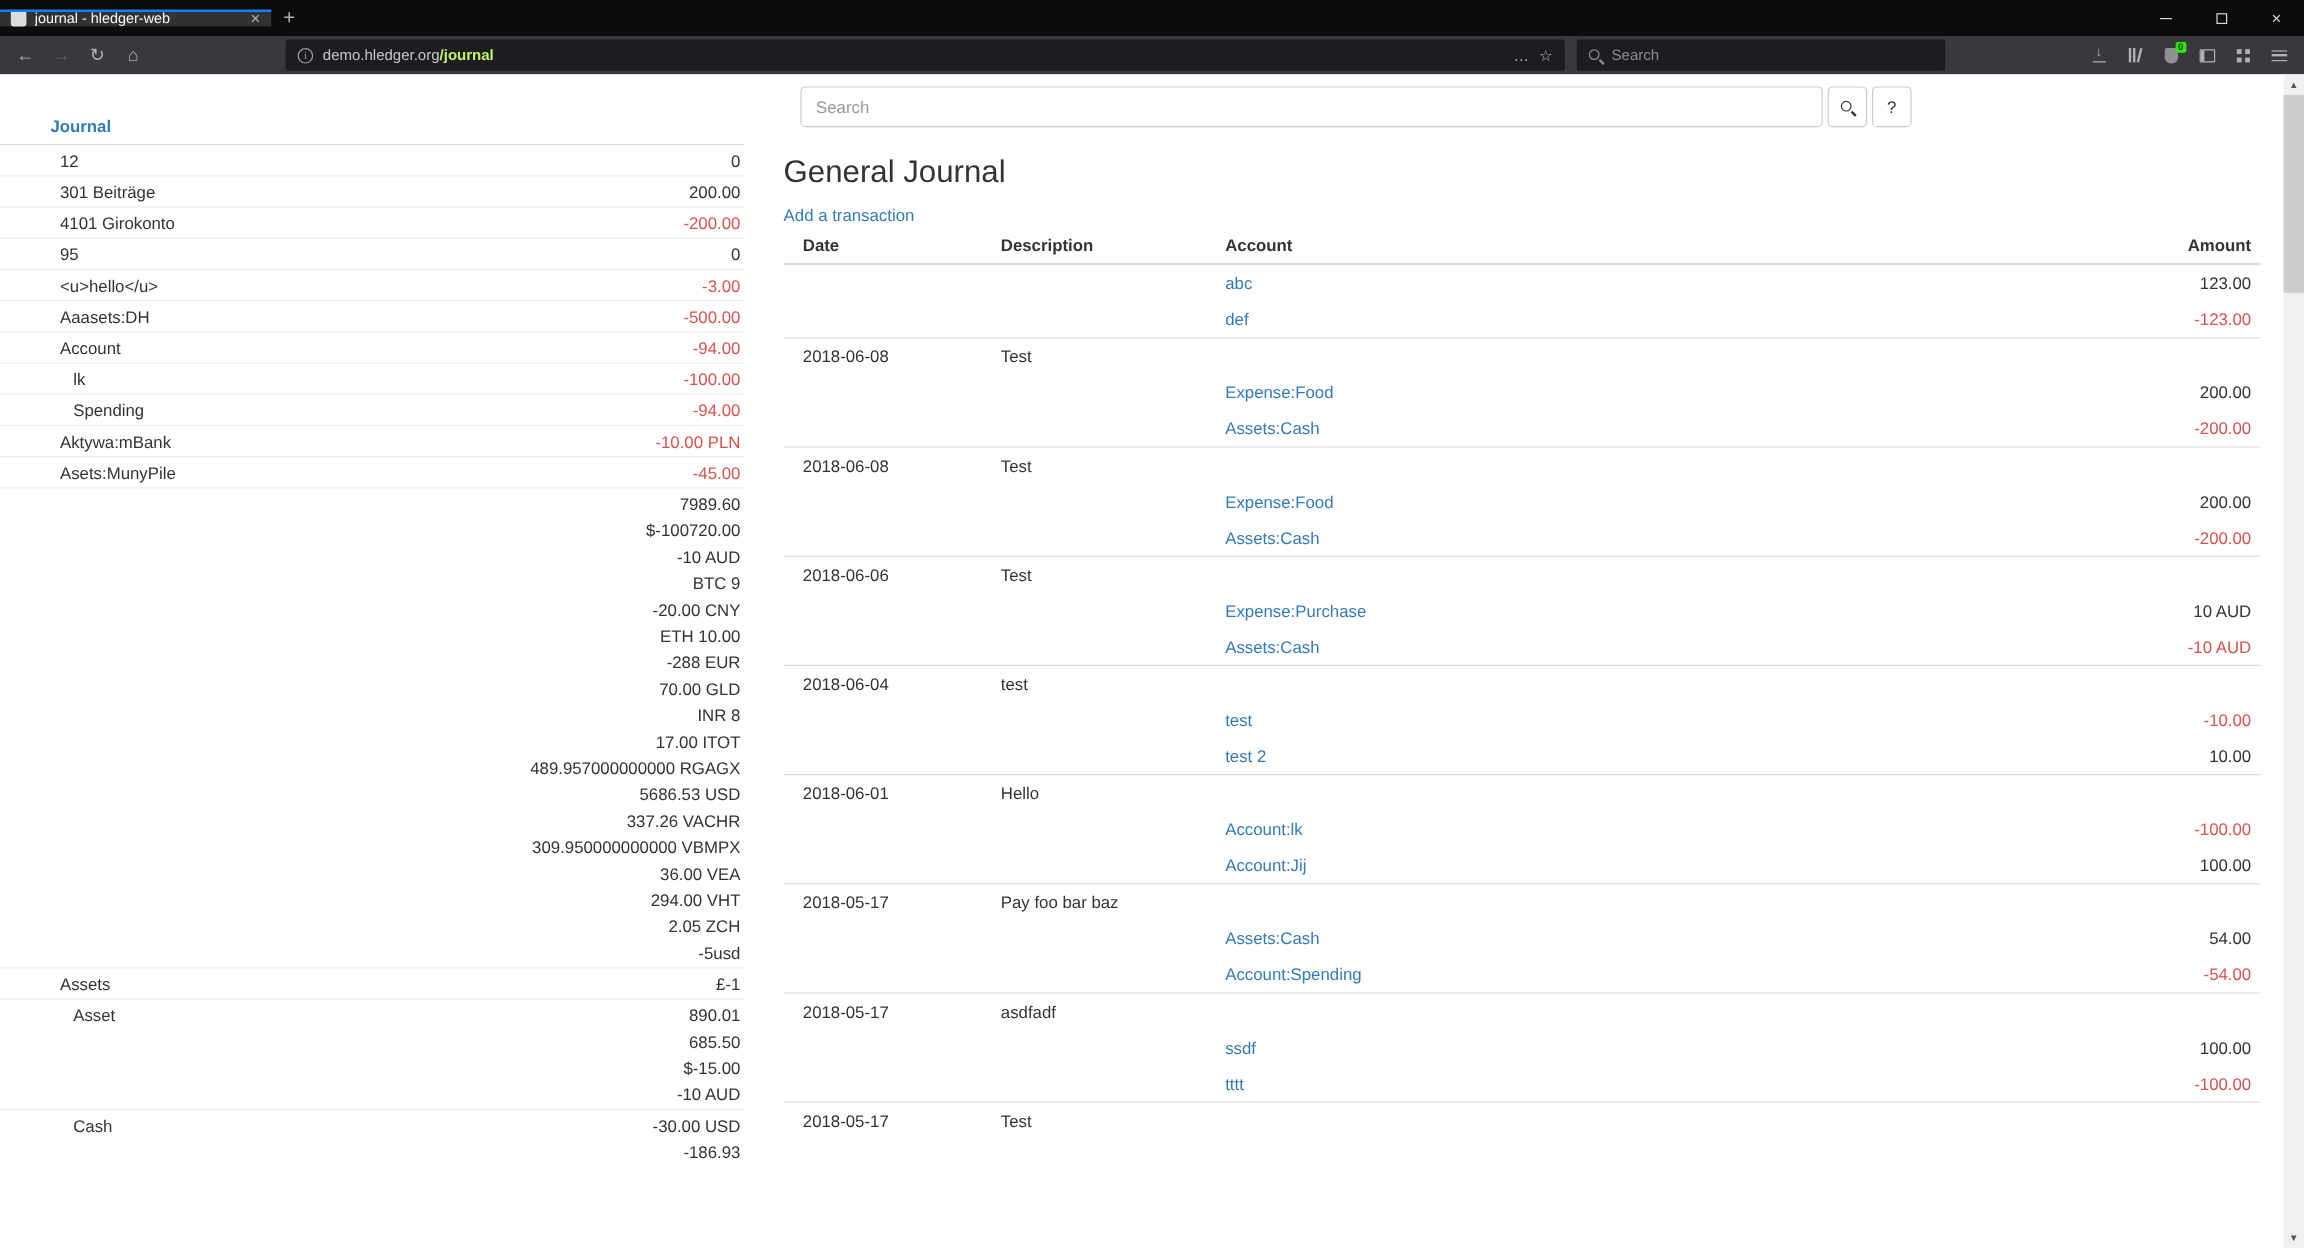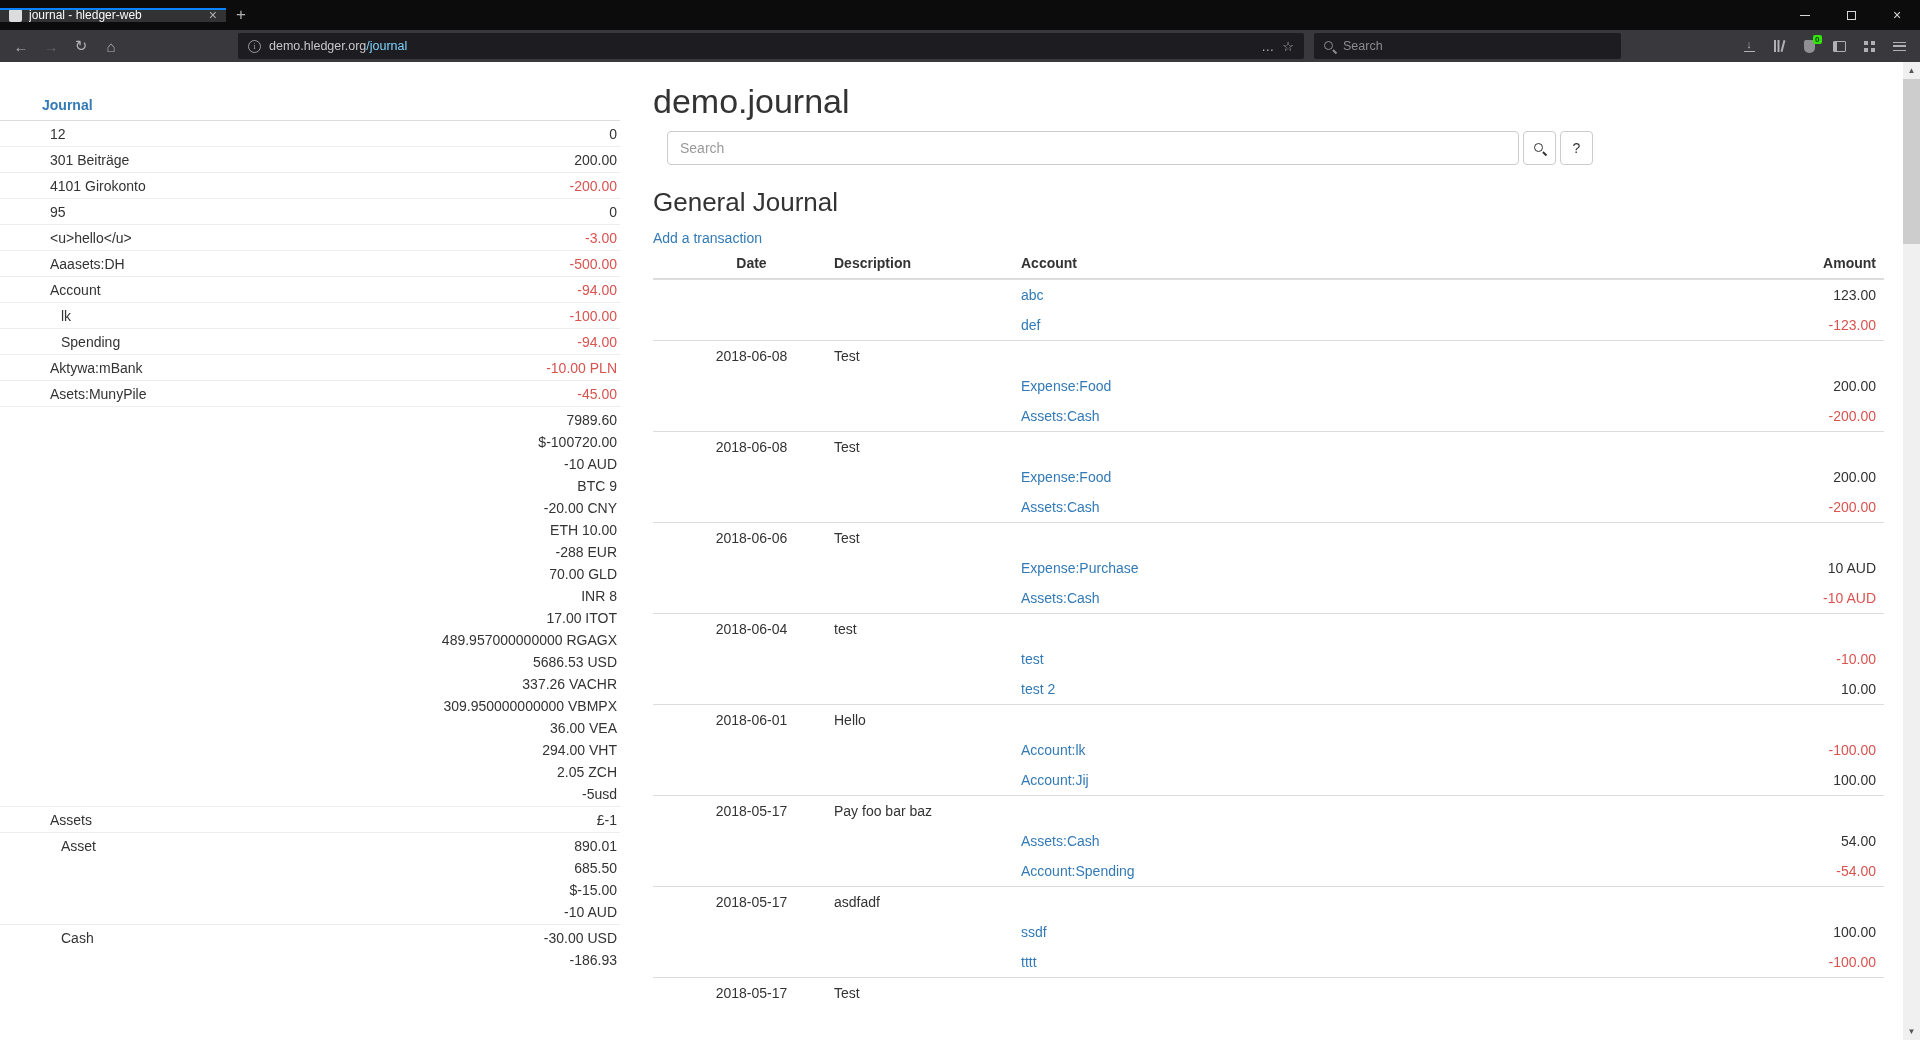--- a/index.html
+++ b/index.html
@@ -20,21 +20,21 @@
   .glyph-min { width:10px; height:1px; background:#d7d7db; }
   .glyph-max { width:9px; height:9px; border:1px solid #d7d7db; }
 
   .navbar { height:32px; background:#38383d; display:flex; align-items:center; padding:0 6px; }
   .nav-btn { width:30px; height:26px; display:flex; align-items:center; justify-content:center; color:#b1b1b3; font-size:15px; flex:none; }
   .nav-btn.disabled { color:#63636a; }
   .urlbar { width:1066px; height:26px; margin-left:112px; background:#1d1d21; border-radius:2px; display:flex; align-items:center; padding:0 10px; gap:8px; flex:none; }
   .info-icon { width:13px; height:13px; border:1px solid #9a9aa0; border-radius:50%; color:#9a9aa0; font-size:9px; line-height:11px; text-align:center; flex:none; font-family:"Liberation Serif",serif; }
   .url-text { flex:1; font-size:12.5px; white-space:nowrap; overflow:hidden; }
   .url-domain { color:#c6c6ca; }
-  .url-path { color:#7dd3fc; }
+  .url-path { color:#bef264;font-weight:bold; }
   .url-action { color:#b1b1b3; font-size:13px; flex:none; line-height:13px; }
   .searchbar { width:307px; height:26px; margin-left:10px; background:#1d1d21; border-radius:2px; display:flex; align-items:center; padding:0 9px; gap:7px; color:#8b8b90; font-size:12.5px; flex:none; }
   .nav-icons { margin-left:auto; display:flex; }
 
   .magnifier { position:relative; width:13px; height:13px; flex:none; }
   .magnifier::before { content:''; position:absolute; left:1px; top:1px; width:7px; height:7px; border:1.5px solid currentColor; border-radius:50%; }
   .magnifier::after { content:''; position:absolute; left:9.5px; top:9.5px; width:4.5px; height:1.8px; background:currentColor; transform:rotate(45deg); transform-origin:0 50%; }
   .download { display:flex; flex-direction:column; align-items:center; line-height:9px; font-size:11px; }
   .download::after { content:''; width:11px; height:1.5px; background:currentColor; margin-top:1.5px; }
   .library { position:relative; width:13px; height:12px; }
@@ -69,21 +69,21 @@
   .page-title { font-size:34px; line-height:40px; font-weight:500; color:#333; margin-top:19px; }
   .searchform { display:flex; margin:10px 0 0 14px; }
   .search-input { width:852px; height:34px; border:1px solid #ccc; border-radius:4px; padding:6px 12px; font-size:14px; color:#555; font-family:inherit; }
   .search-input::placeholder { color:#999; opacity:1; }
   .btn { height:34px; width:33px; margin-left:4px; background:#fff; border:1px solid #ccc; border-radius:4px; display:flex; align-items:center; justify-content:center; font-size:14px; color:#333; font-family:inherit; }
   .section-title { font-size:26px; line-height:36px; font-weight:500; margin-top:19px; color:#333; }
   .add-row { margin-top:8px; line-height:20px; }
   .add-link { color:#337ab7; font-size:14px;text-align:right; }
   table.journal { width:100%; border-collapse:collapse; font-size:14px; }
   .journal th { text-align:left; font-weight:bold; padding:7px 0; border-bottom:2px solid #ddd; line-height:16px; }
-  .journal th.c-date, .journal td.c-date { padding-left:16px;text-align:center; }
+  .journal th.c-date, .journal td.c-date { padding-left:16px; }
   .journal th.c-amt, .journal td.c-amt { text-align:right; padding-right:8px; }
   .journal td { padding:7px 0; line-height:16px; }
   .journal tr.txn-title td { border-top:1px solid #ddd; }
   .journal tbody tr.txn-title:first-child td { border-top:none; }
   .journal a { color:#337ab7; }
 
   .vscroll { position:absolute; right:0; top:0; width:17px; height:978px; background:#f0f0f0; }
   .vs-btn { position:absolute; left:0; width:17px; height:17px; color:#555; font-size:8px; display:flex; align-items:center; justify-content:center; }
   .vs-btn.up { top:0; }
   .vs-btn.down { bottom:0; }
@@ -268,21 +268,20 @@
             <td class="acct-bal">
               <div>-30.00 USD</div>
               <div>-186.93</div>
             </td>
           </tr>
         </tbody>
       </table>
   </div>
 
   <div class="main">
-    <h1 class="page-title">demo.journal</h1>
     <form class="searchform">
       <input class="search-input" type="text" placeholder="Search" style="">
       <button type="button" class="btn">
           <span class="magnifier"></span>
         </button>
       <button type="button" class="btn">?</button>
     </form>
     <h2 class="section-title">General Journal</h2>
     <div class="add-row">
       <a class="add-link">Add a transaction</a>

